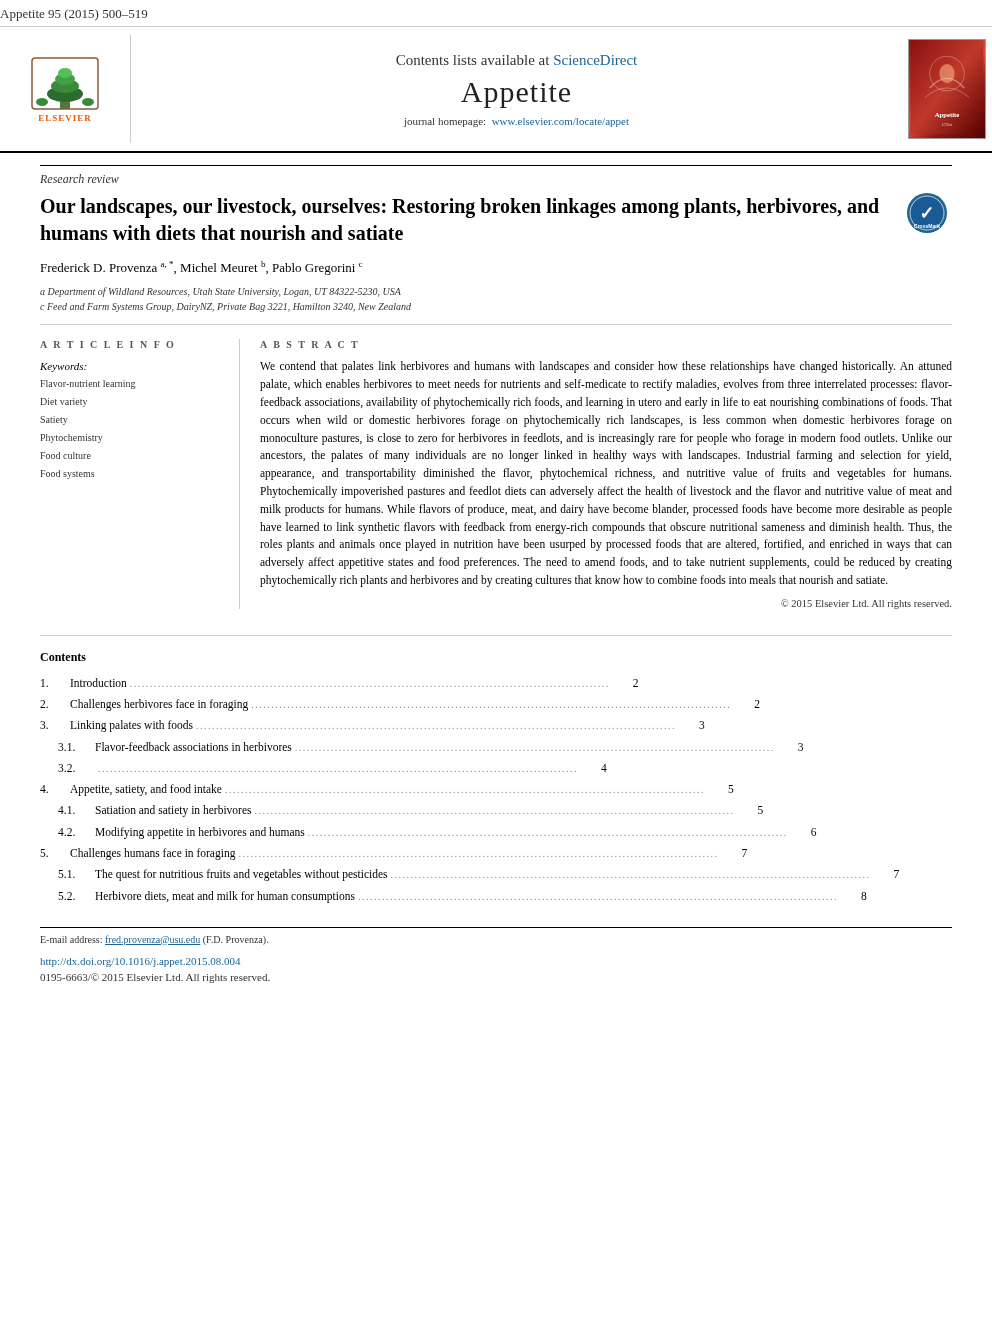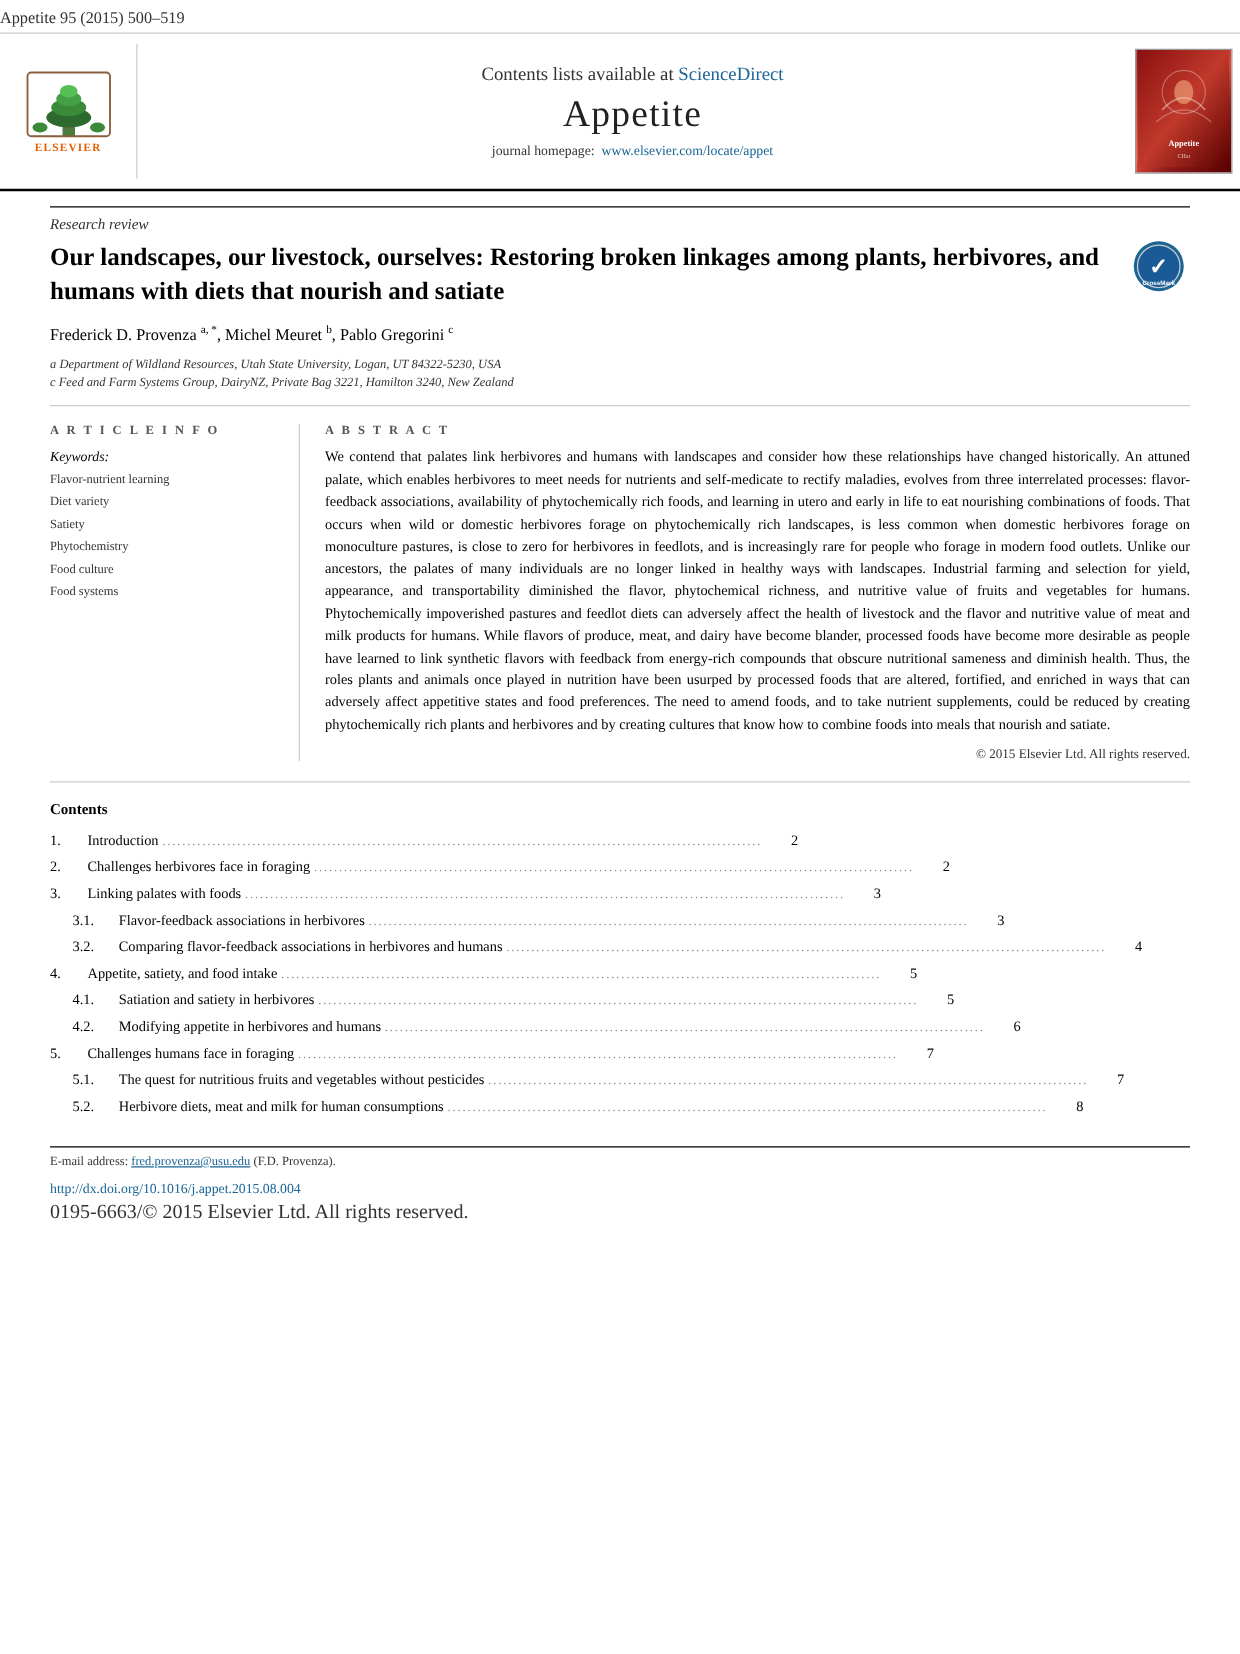--- a/index.html
+++ b/index.html
@@ -26,21 +26,21 @@
     }
 
     
     .journal-header {
       display: flex;
       align-items: stretch;
       border-bottom: 2px solid #000;
       padding: 8px 0 8px 0;
     }
     .journal-header-left {
-      width: 110px;
+      width: 131px;
       display: flex;
       align-items: center;
       justify-content: center;
       border-right: 1px solid #ccc;
       padding: 4px 8px;
     }
     .elsevier-logo {
       display: flex;
       flex-direction: column;
       align-items: center;
@@ -165,21 +165,21 @@
       line-height: 1.5;
       margin-bottom: 14px;
       border-bottom: 1px solid #ccc;
       padding-bottom: 10px;
     }
 
     
     .two-column-section {
       display: flex;
       gap: 20px;
-      margin-bottom: 16px;
+      margin-bottom: 26px;
     }
     .article-info-col {
       width: 200px;
       flex-shrink: 0;
       border-right: 1px solid #ccc;
       padding-right: 14px;
     }
     .abstract-col {
       flex: 1;
     }
@@ -286,21 +286,21 @@
       font-size: 10px;
       color: #333;
     }
     .footer-email a { color: #1a6496; }
     .footer-doi {
       margin-top: 10px;
       font-size: 11px;
       color: #1a6496;
     }
     .footer-issn {
-      font-size: 16px;
+      font-size: 11px;
       color: #333;
       margin-top: 4px;
     }
   </style>
 </head>
 <body>
 
 <div class="page-container">
 
   <div class="citation-bar">
@@ -441,21 +441,20 @@
             <span class="toc-pnum">3</span>
           </div>
           <div class="toc-row">
             <span class="toc-label" style="min-width: 55px; padding-left: 18px;">3.1.</span>
             <span class="toc-label">Flavor-feedback associations in herbivores</span>
             <span class="toc-dots-line" style="overflow: hidden; flex: 1 1 0%; font-size: 10px; color: rgb(136, 136, 136); margin: 0px 3px; white-space: nowrap; display: inline-block; max-width: 500px;">........................................................................................................................</span>
             <span class="toc-pnum">3</span>
           </div>
           <div class="toc-row">
             <span class="toc-label" style="min-width: 55px; padding-left: 18px;">3.2.</span>
-            <span class="toc-label">Comparing flavor-feedback associations in herbivores and humans</span>
             <span class="toc-dots-line" style="overflow: hidden; flex: 1 1 0%; font-size: 10px; color: rgb(136, 136, 136); margin: 0px 3px; white-space: nowrap; display: inline-block; max-width: 500px;">........................................................................................................................</span>
             <span class="toc-pnum">4</span>
           </div>
           <div class="toc-row">
             <span class="toc-label" style="min-width: 30px; padding-left: 0px;">4.</span>
             <span class="toc-label">Appetite, satiety, and food intake</span>
             <span class="toc-dots-line" style="overflow: hidden; flex: 1 1 0%; font-size: 10px; color: rgb(136, 136, 136); margin: 0px 3px; white-space: nowrap; display: inline-block; max-width: 500px;">........................................................................................................................</span>
             <span class="toc-pnum">5</span>
           </div>
           <div class="toc-row">

